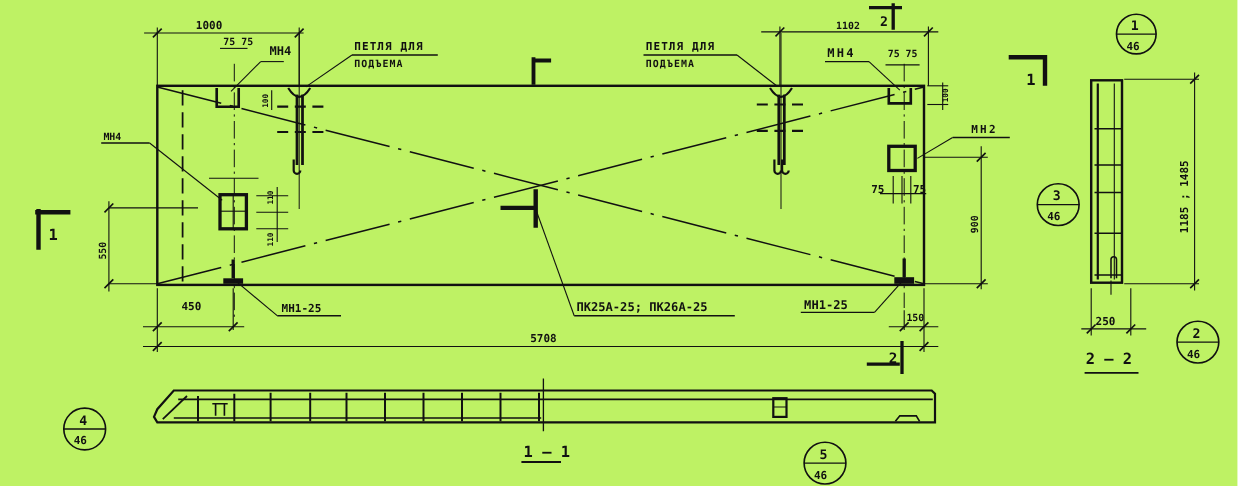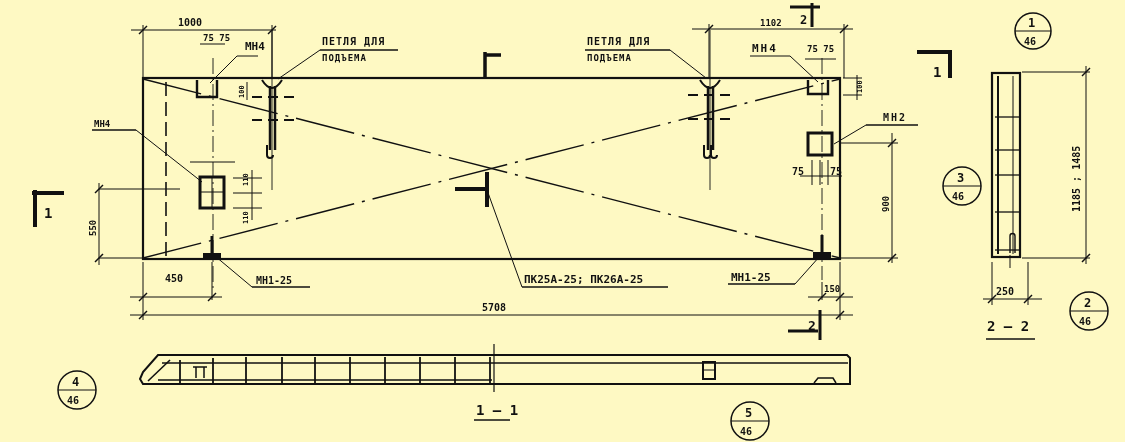--- a/index.html
+++ b/index.html
@@ -1,16 +1,16 @@
 <!DOCTYPE html>
 <html><head>
 <meta charset="utf-8">
 <style>
   html, body { margin: 0; padding: 0; background: #ffffff; }
-  #sheet { position: relative; width: 1125px; height: 442px; background: #fef9c3; overflow: hidden; }
+  #sheet { position: relative; width: 1125px; height: 442px; background: #bef264; overflow: hidden; }
   svg { position: absolute; left: 0; top: 0; }
   .t { font-family: "DejaVu Sans Mono", "Liberation Mono", monospace; font-weight: bold; fill: #111; }
   .ln { stroke: #111; fill: none; }
 </style>
 </head>
 <body>
 
 <div id="sheet">
 <svg width="1125" height="442" viewBox="0 0 1125 442" xmlns="http://www.w3.org/2000/svg">
 

